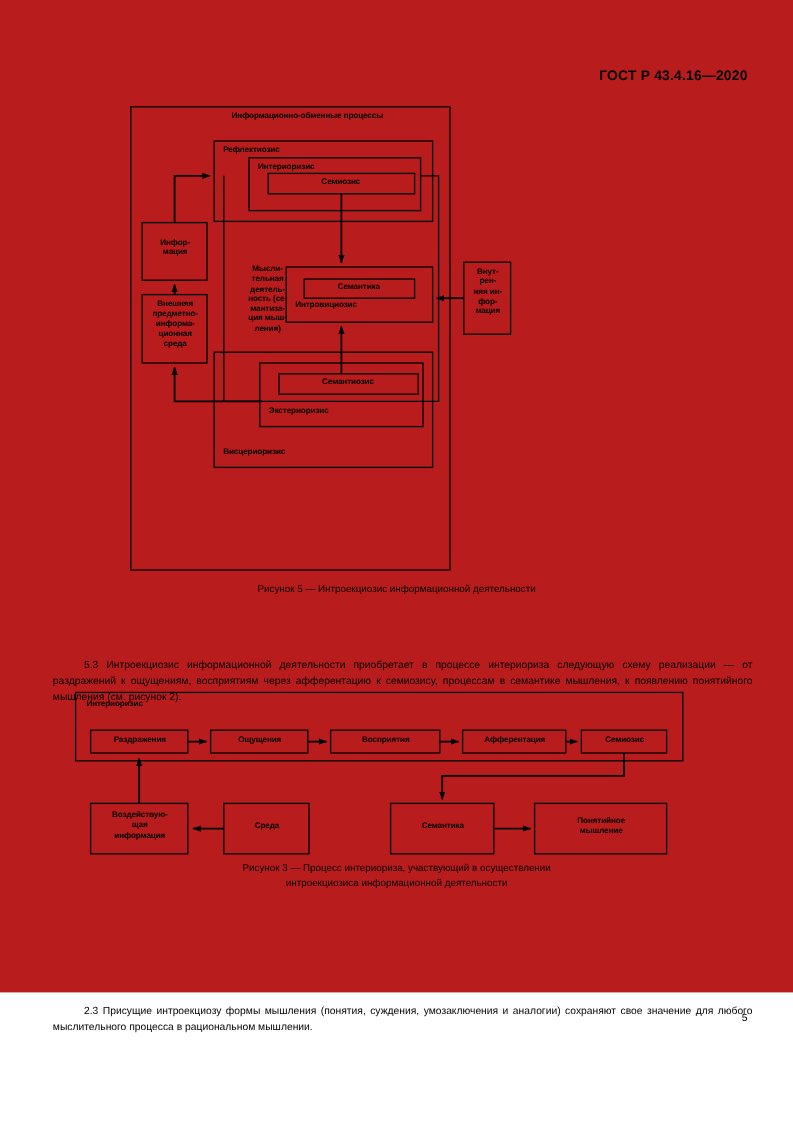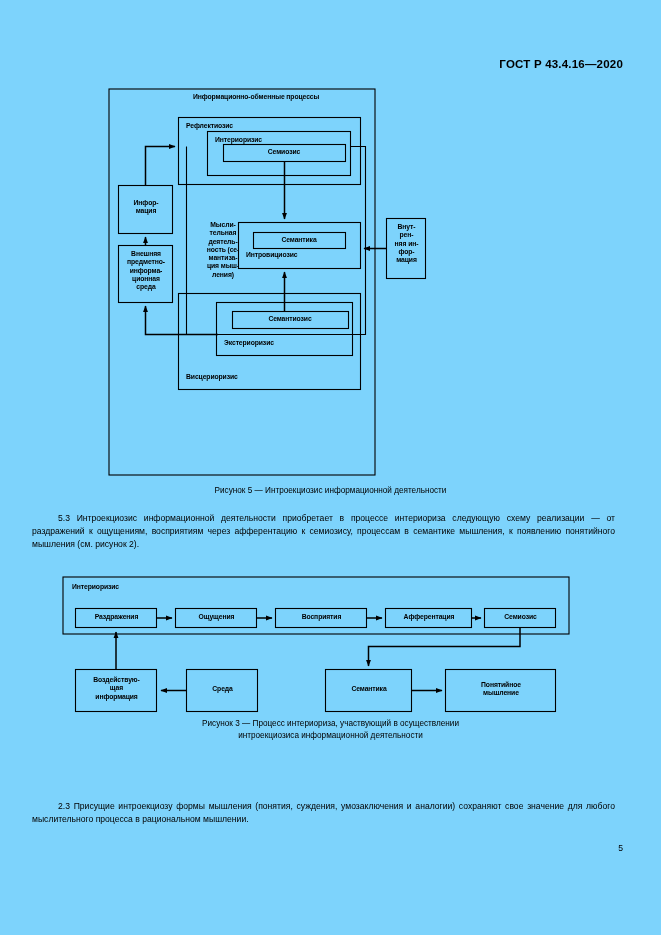--- a/index.html
+++ b/index.html
@@ -13,22 +13,22 @@
     position: relative;
     font-family: "Liberation Sans", sans-serif;
     color: #000000;
     overflow: hidden;
   }
 
   .page {
     position: absolute;
     left: 0; top: 0;
     width: 661px;
-    height: 935px;
-    background: #7dd3fc;
+    height: 827px;
+    background: #b91c1c;
   }
 
   
   .doc-header {
     position: absolute;
     right: 38px;
     top: 58px;
     font-size: 11.5px;
     font-weight: bold;
     letter-spacing: 0.2px;
@@ -66,26 +66,27 @@
   .caption {
     position: absolute;
     width: 100%;
     text-align: center;
     font-size: 8.2px;
     line-height: 1.45;
     left: 0;
   }
   .para {
     position: absolute;
-    left: 32px;
+    left: 44px;
     width: 583px;
     font-size: 8.6px;
     line-height: 1.52;
     text-align: justify;
     text-indent: 26px;
+    margin-top: 36px;
   }
 
   .page-no {
     position: absolute;
     right: 38px;
     top: 843px;
     font-size: 8.6px;
   }
 
   

